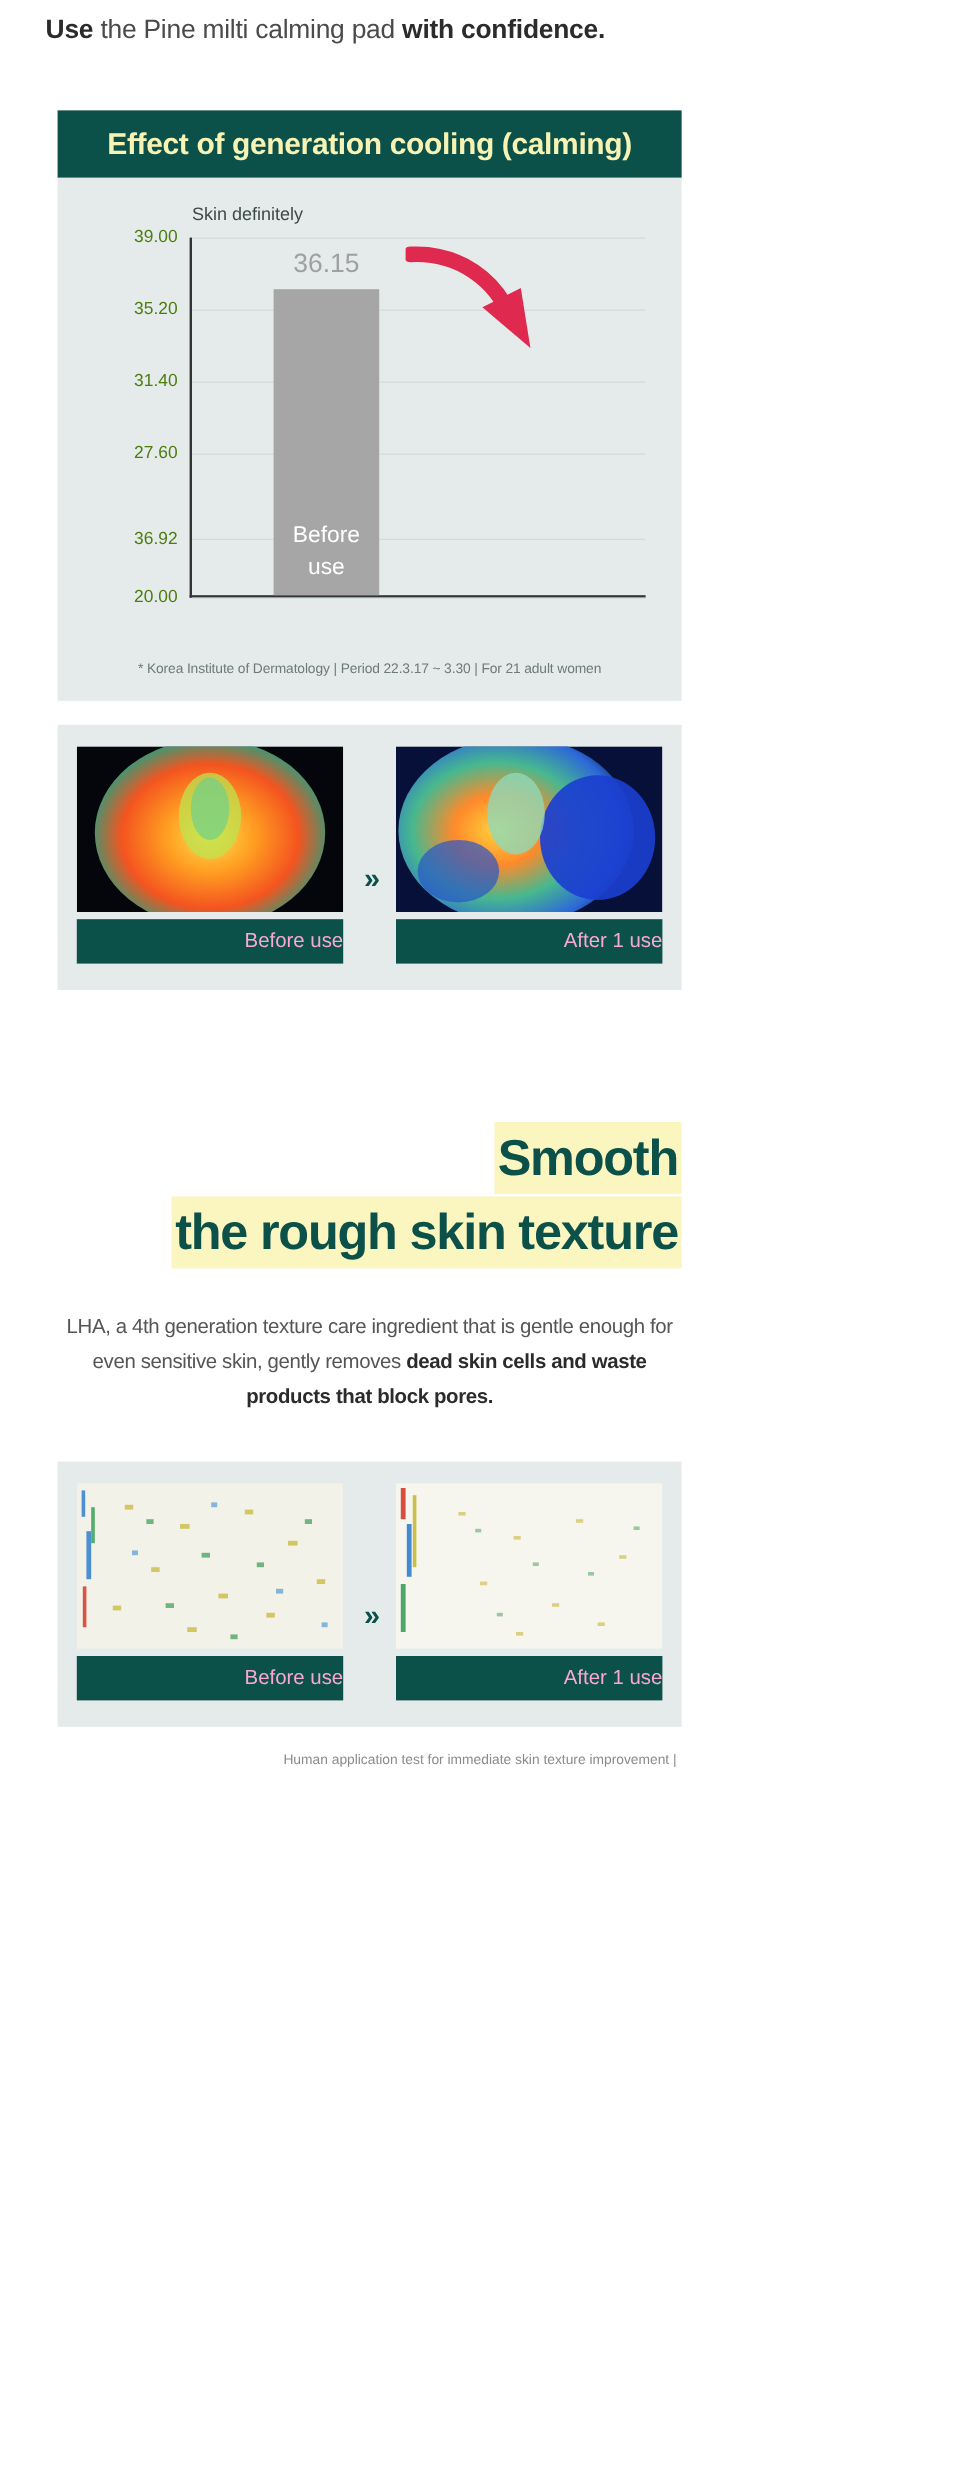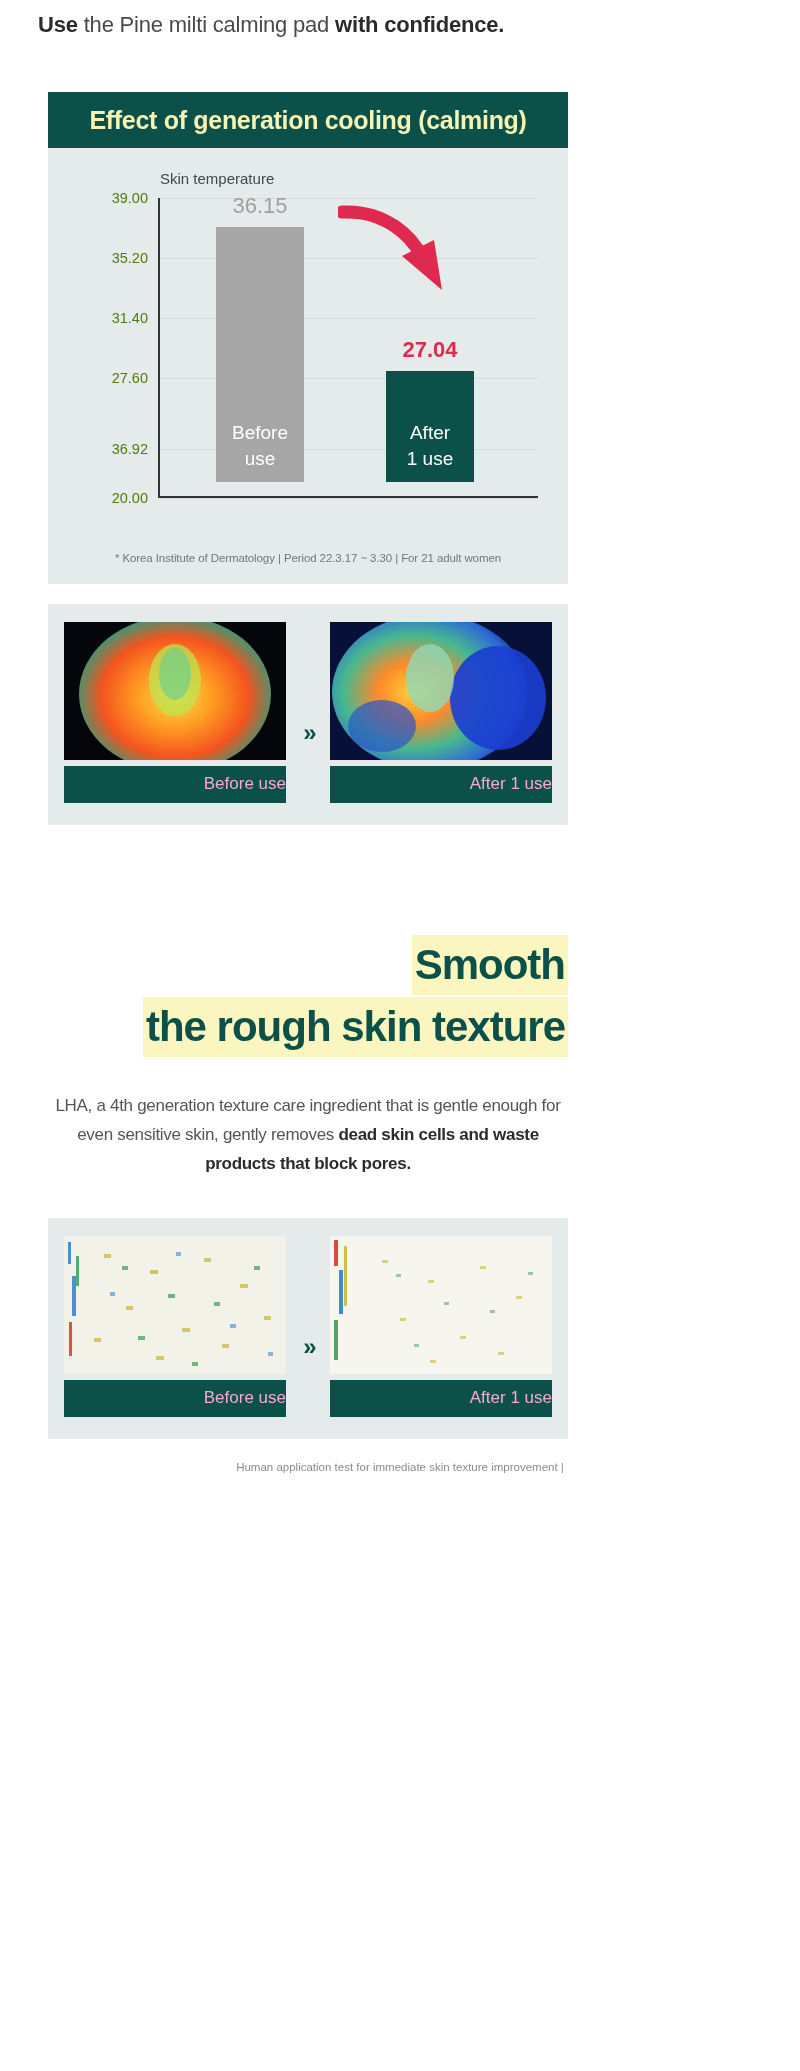--- a/index.html
+++ b/index.html
@@ -36,21 +36,21 @@
   .y-axis-line { position: absolute; left: 0; top: 0; width: 2px; height: 300px; background: #333; }
   .x-axis-line { position: absolute; left: 0; bottom: 0; width: 380px; height: 2px; background: #333; }
   .gridline { position: absolute; left: 2px; width: 378px; height: 1px; background: #d3dcdb; }
 
   .ytick {
     position: absolute; right: 100%; margin-right: 10px;
     transform: translateY(-50%);
     font-size: 14.5px; color: #4d7c0f; white-space: nowrap;
   }
 
-  .bar { position: absolute; bottom: 16px; }
+  .bar { position: absolute; bottom: 2px; margin-left: 12px; }
   .bar-before { left: 58px; width: 88px; background: #a6a6a6; }
   .bar-after  { left: 228px; width: 88px; background: #0b5049; }
   .bar-value {
     position: absolute; left: 50%; transform: translateX(-50%);
     top: -34px; font-size: 22px; white-space: nowrap;
   }
   .bar-before .bar-value { color: #a0a0a0; }
   .bar-after  .bar-value { color: #e0294e; font-weight: 600; }
   .bar-caption {
     position: absolute; left: 50%; transform: translateX(-50%);
@@ -113,21 +113,21 @@
   <div class="intro">
     <div class="intro-line"><b>Use</b><span> the Pine milti calming pad </span><b>with confidence.</b></div>
   </div>
 
   <div class="chart-card">
     <div class="chart-title-bar">
       <span class="chart-title">Effect of generation cooling (calming)</span>
     </div>
 
     <div class="chart-body">
-      <div class="axis-label">Skin temperature</div>
+      <div class="axis-label">Skin definitely</div>
 
       <div class="plot">
         <div class="y-axis-line"></div>
         <div class="x-axis-line"></div>
 
         <div id="gridlines">
             <div class="gridline" style="top: 0px;"></div>
             <div class="gridline" style="top: 60px;"></div>
             <div class="gridline" style="top: 120px;"></div>
             <div class="gridline" style="top: 180px;"></div>
@@ -141,24 +141,20 @@
             <div class="ytick" style="top: 180px;">27.60</div>
             <div class="ytick" style="top: 251.368px;">36.92</div>
             <div class="ytick" style="top: 300px;">20.00</div>
           </div>
 
         <div class="bar bar-before" id="bar0" style="height: 255px;">
           <span class="bar-value">36.15</span>
           <span class="bar-caption">Before<br>use</span>
         </div>
 
-        <div class="bar bar-after" id="bar1" style="height: 111.158px;">
-          <span class="bar-value">27.04</span>
-          <span class="bar-caption">After<br>1 use</span>
-        </div>
 
         <svg class="arrow" viewBox="0 0 120 110">
           <path d="M4 18 C 45 16, 76 40, 88 72" stroke="#e0294e" stroke-width="13" fill="none" stroke-linecap="round"></path>
           <path d="M64 62 L104 96 L96 46 Z" fill="#e0294e"></path>
         </svg>
       </div>
     </div>
 
     <div class="chart-note">* Korea Institute of Dermatology | Period 22.3.17 ~ 3.30 | For 21 adult women</div>
   </div>

